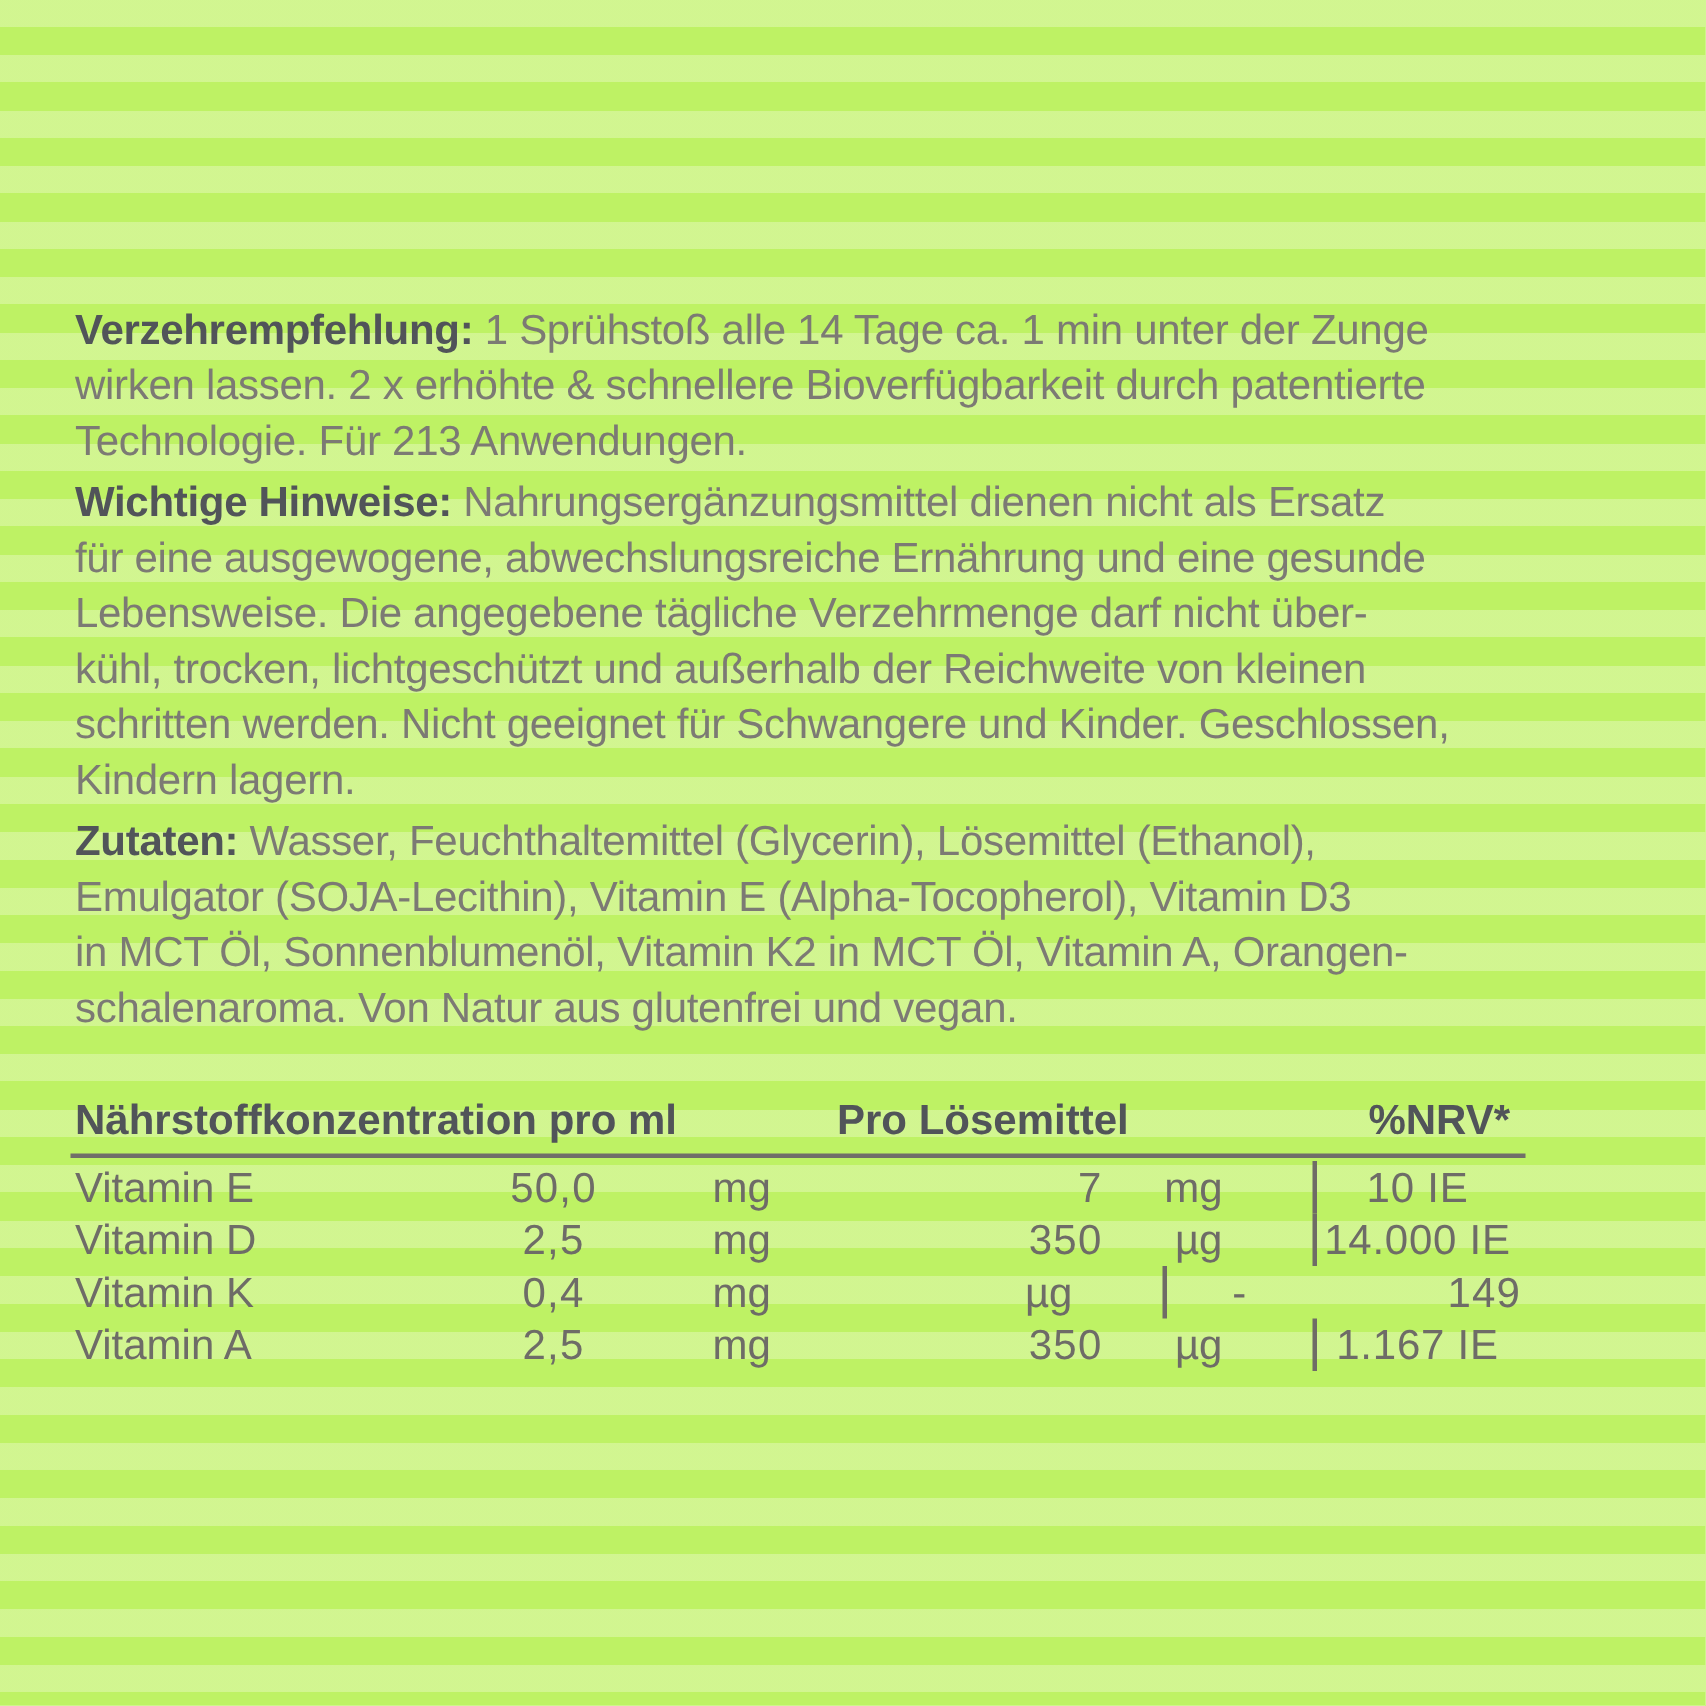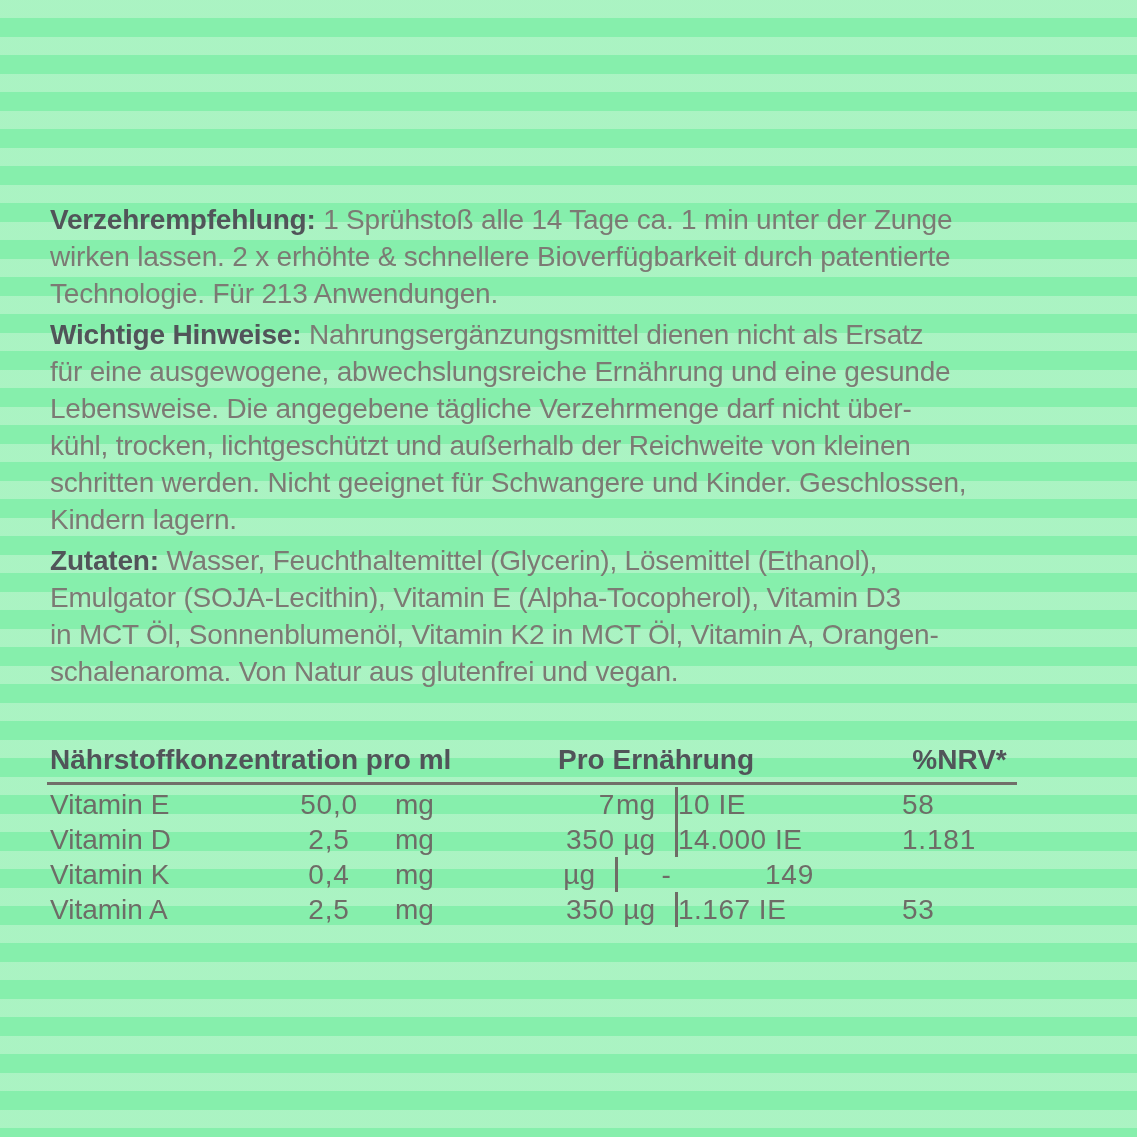--- a/index.html
+++ b/index.html
@@ -1,19 +1,19 @@
 <!DOCTYPE html>
 <html><head>
 <meta charset="utf-8">
 <style>
   html,body { margin:0; padding:0; }
   .page {
     position:relative;
     width:1137px; height:1137px;
-    background:#86efac;
+    background:#bef264;
     overflow:hidden;
     font-family:"Liberation Sans","DejaVu Sans",sans-serif;
   }
   
   .page::before {
     content:"";
     position:absolute; inset:0;
     background:repeating-linear-gradient(180deg,
       rgba(255,253,247,0.30) 0px, rgba(255,253,247,0.30) 18px,
       rgba(255,253,247,0.00) 18px, rgba(255,253,247,0.00) 37px);
@@ -25,42 +25,42 @@
     color:#7c7a74;
     font-size:28px; line-height:37px;
     letter-spacing:-0.2px;
   }
   .para { margin:0 0 4px 0; }
   .line { white-space:nowrap; }
   .para strong { color:#515459; font-weight:700; }
 
   .ntable {
     position:absolute; left:50px; top:731px; width:967px; z-index:1;
-    color:#6e6c67; font-size:28px;margin-top:13px;
+    color:#6e6c67; font-size:28px;
   }
   .thead { display:flex; line-height:32px; font-weight:700; color:#515459; }
   .th1 { width:508px; }
   .th2 { width:344px; }
   .th3 { width:115px;text-align:center; }
   .rule {
     height:3px; background:#716f69;
     margin:6px 0 2px -3px; width:970px;
   }
   .trow {
     display:grid;
     grid-template-columns:230px 98px 60px 177px 60px 137px 205px;
-    height:35px; line-height:35px;
+    height:35px; line-height:35px;gap:40px;
   }
   .tcell { white-space:nowrap; }
   .c-cval { text-align:center; letter-spacing:0.8px; }
   .c-cunit { padding-left:17px; box-sizing:border-box; }
   .c-sval { text-align:right; letter-spacing:0.8px; }
   .c-sunit { text-align:right; padding-right:20px; box-sizing:border-box; }
   .c-ie {
-    text-align:left; letter-spacing:0.5px;
+    text-align:center; letter-spacing:0.5px;
     border-left:3px solid #6f6c66;
     box-sizing:border-box;
   }
   .c-ie.dash { text-align:center; padding-left:40px; }
   .c-nrv { padding-left:90px; box-sizing:border-box; letter-spacing:0.8px; }
 </style>
 </head>
 <body>
 
 <div class="page">
@@ -83,21 +83,21 @@
         <div class="line"><strong>Zutaten:</strong> Wasser, Feuchthaltemittel (Glycerin), Lösemittel (Ethanol),</div>
         <div class="line">Emulgator (SOJA-Lecithin), Vitamin E (Alpha-Tocopherol), Vitamin D3</div>
         <div class="line">in MCT Öl, Sonnenblumenöl, Vitamin K2 in MCT Öl, Vitamin A, Orangen-</div>
         <div class="line">schalenaroma. Von Natur aus glutenfrei und vegan.</div>
       </div>
     </div>
 
   <div class="ntable">
     <div class="thead">
       <div class="th1">Nährstoffkonzentration pro ml</div>
-      <div class="th2">Pro Ernährung</div>
+      <div class="th2">Pro Lösemittel</div>
       <div class="th3">%NRV*</div>
     </div>
     <div class="rule"></div>
     <div>
         <div class="trow">
           <div class="tcell c-name">Vitamin E</div>
           <div class="tcell c-cval">50,0</div>
           <div class="tcell c-cunit">mg</div>
           <div class="tcell c-sval">7</div>
           <div class="tcell c-sunit">mg</div>

